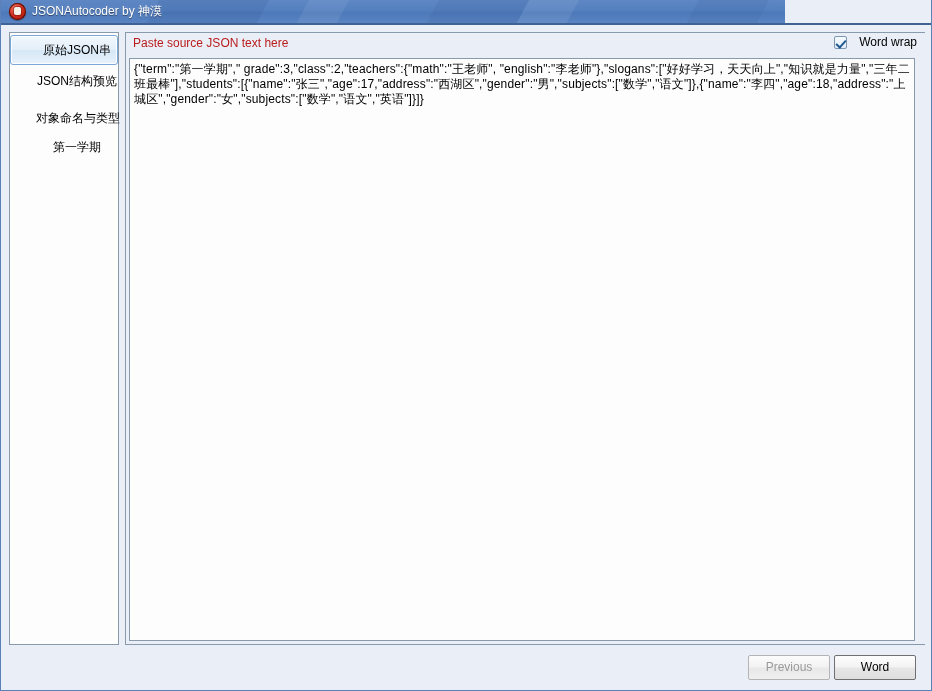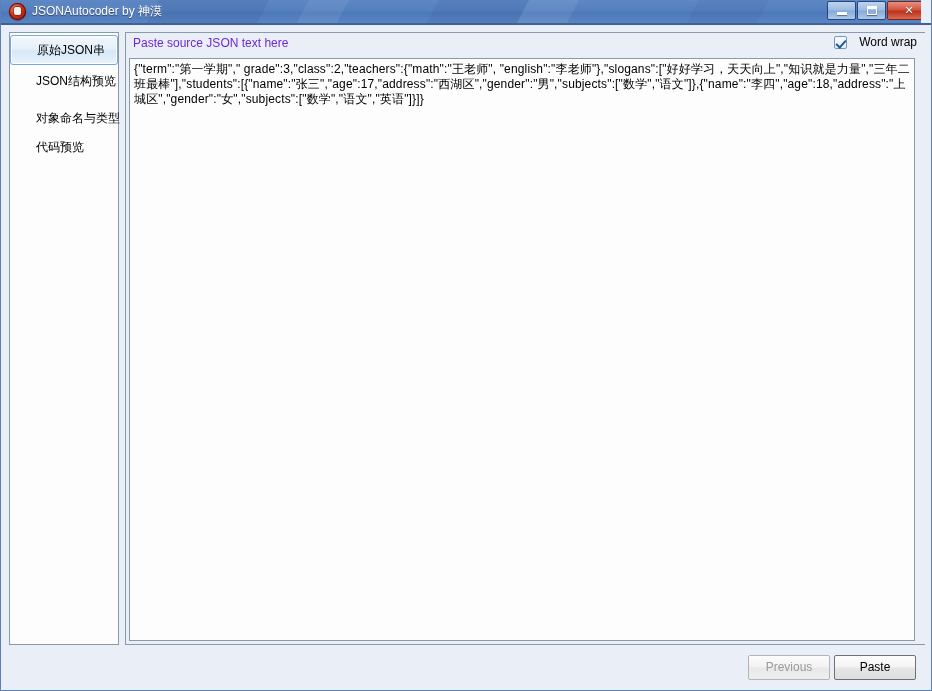--- a/index.html
+++ b/index.html
@@ -20,21 +20,21 @@
     box-sizing: border-box;
     background: #eaeff7;
     border: 1px solid #5b81b8;
     border-top: none;
   }
 
   
   #title-bar {
     position: absolute;
     left: 0; top: 0;
-    width: 920px;
+    width: 784px;
     height: 23px;
     background: linear-gradient(to bottom, #5e87c4 0%, #5480bf 45%, #4d79ba 55%, #5a84c2 100%);
     overflow: hidden;
   }
   #title-bar .streak {
     position: absolute;
     top: -10px;
     width: 60px;
     height: 50px;
     background: rgba(255,255,255,0.055);
@@ -144,20 +144,21 @@
     position: relative;
     margin: 0;
     height: 29px;
     line-height: 29px;
     padding-left: 26px;
     font-size: 12px;
     color: #000000;
     box-sizing: border-box;
     white-space: nowrap;
     cursor: default;
+    text-align: center;
   }
   .sidebar-item.selected {
     background: linear-gradient(to bottom, #f2f8fd 0%, #e4eff9 48%, #d6e7f6 52%, #e8f2fb 100%);
     border: 1px solid #7aa8d8;
     border-radius: 3px;
     box-shadow: 0 0 0 1px rgba(255,255,255,0.85) inset;
     height: 30px;
     line-height: 28px;
   }
   #sidebar-item-0 { margin-top: 2px; }
@@ -179,21 +180,21 @@
   #panel-header {
     position: absolute;
     left: 0; top: 0;
     width: 100%; height: 22px;
     box-sizing: border-box;
   }
   #panel-header-label {
     position: absolute;
     left: 7px; top: 3px;
     font-size: 12px;
-    color: #6d28d9;
+    color: #b91c1c;
     white-space: nowrap;
   }
   #wordwrap-group {
     position: absolute;
     right: 8px; top: 2px;
     display: flex;
     align-items: center;
     gap: 12px;
     white-space: nowrap;
   }
@@ -300,21 +301,21 @@
     <div class="sidebar-item selected" id="sidebar-item-0">
       <span>原始JSON串</span>
     </div>
     <div class="sidebar-item" id="sidebar-item-1">
       <span>JSON结构预览</span>
     </div>
     <div class="sidebar-item" id="sidebar-item-2">
       <span>对象命名与类型</span>
     </div>
     <div class="sidebar-item" id="sidebar-item-3">
-      <span>代码预览</span>
+      <span>第一学期</span>
     </div>
   </div>
 
   <div id="main-panel">
 
     <div id="panel-header">
       <div id="panel-header-label">Paste source JSON text here</div>
 
       <div id="wordwrap-group">
         <div id="wordwrap-checkbox"></div>
@@ -325,16 +326,16 @@
     <div id="json-textarea">
       <div id="json-text">{"term":"第一学期"," grade":3,"class":2,"teachers":{"math":"王老师", "english":"李老师"},"slogans":["好好学习，天天向上","知识就是力量","三年二班最棒"],"students":[{"name":"张三","age":17,"address":"西湖区","gender":"男","subjects":["数学","语文"]},{"name":"李四","age":18,"address":"上城区","gender":"女","subjects":["数学","语文","英语"]}]}</div>
     </div>
 
   </div>
 
   <div class="footer-btn" id="btn-previous">
     <span>Previous</span>
   </div>
   <div class="footer-btn" id="btn-next">
-    <span>Paste</span>
+    <span>Word</span>
   </div>
 
 </div>
 
 </body></html>

